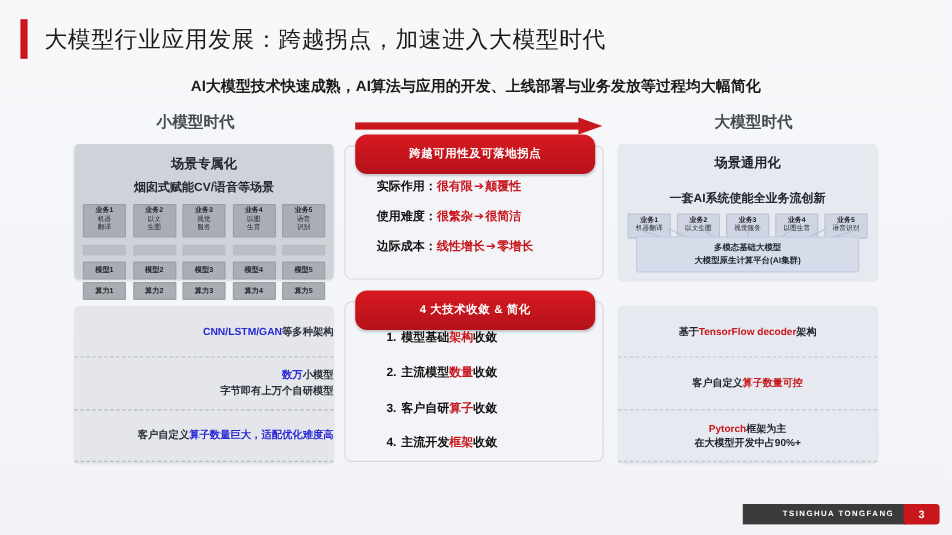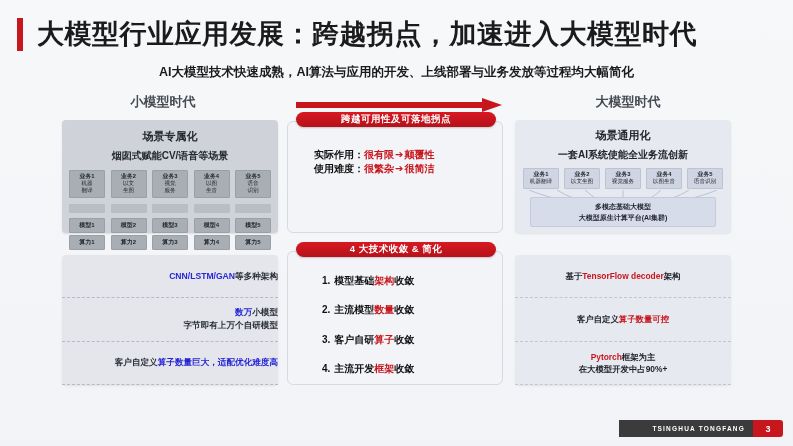--- a/index.html
+++ b/index.html
@@ -17,21 +17,21 @@
 
   
   .title-row {
     position: absolute; left: 17px; top: 16px;
     display: flex; align-items: center;
   }
   .title-bar {
     width: 6px; height: 33px; background: #c8161d; margin-right: 14px;
   }
   .title-text {
-    font-size: 27px; font-weight: bold; color: #1b1b1b; letter-spacing: .5px;
+    font-size: 19px; font-weight: normal; color: #1b1b1b; letter-spacing: .5px;
     white-space: nowrap;
   }
   .subtitle {
     position: absolute; top: 64px; left: 0; width: 793px;
     text-align: center; font-size: 12.5px; font-weight: bold; color: #1b1b1b;
   }
 
   
   .era {
     position: absolute; top: 93px;
@@ -122,32 +122,32 @@
   .mid-panel {
     position: absolute; left: 287px; width: 216px;
     background: #f3f4f8;
     border: 1px solid #d7dae2;
     border-radius: 6px;
   }
   #p-mid-top { top: 121px; height: 112px; }
   #p-mid-bot { top: 251px; height: 134px; }
 
   .red-ribbon {
-    position: absolute; left: 8px; top: -10px; width: 200px; height: 15px;
+    position: absolute; left: 8px; top: -10px; width: 200px; height: 33px;
     background: linear-gradient(180deg,#d81921 0%, #b4111a 100%);
     border-radius: 10px;
     color: #fff; font-size: 9.5px; font-weight: bold;
     display: flex; align-items: center; justify-content: center;
     letter-spacing: .5px;
     box-shadow: 0 1px 2px rgba(0,0,0,.20);
   }
 
   .kv-list {
     position: absolute; left: 0; top: 26px; width: 100%;
-    display: flex; flex-direction: column; gap: 0;
+    display: flex; flex-direction: column; gap: 11px;
     padding-left: 26px;
   }
   .kv-row { font-size: 10px; font-weight: bold; color: #111; white-space: nowrap; }
   .kv-key { color: #111; }
   .kv-from { color: #c8161d; }
   .kv-to   { color: #c8161d; }
   .kv-arrow{ color: #c8161d; padding: 0 1px; }
 
   .num-list {
     position: absolute; left: 0; top: 14px; width: 100%; height: 118px;
@@ -158,21 +158,21 @@
   .num-idx { color: #111; margin-right: 4px; }
   .hl { color: #c8161d; }
 
   
   #p-right-top {
     left: 515px; top: 120px; width: 216px; height: 113px;
     background: #e7e9f0; border-radius: 4px;
     box-shadow: 0 1px 2px rgba(0,0,0,.08);
   }
   #p-right-top .card-title { font-size: 11px; margin-top: 8px; color: #22262c; }
-  #p-right-top .card-sub   { font-size: 10px; margin-top: 5px; color: #22262c; }
+  #p-right-top .card-sub   { font-size: 10px; margin-top: 15px; color: #22262c; }
   .rt-biz-row {
     display: flex; justify-content: space-between;
     padding: 0 8px; margin-top: 6px;
   }
   .rt-biz {
     width: 36px; background: #cfd5e2; color: #20242a;
     font-size: 5.6px; line-height: 7px; text-align: center;
     padding: 2px 0 3px; border-radius: 1px; border: 1px solid #bcc3d2;
   }
   .rt-biz b { display:block; font-size: 5.8px; }
@@ -303,20 +303,21 @@
       <div class="lb-item">
         <div><span>客户自定义</span><span class="blue">算子数量巨大，适配优化难度高</span></div>
       </div>
     </div>
 
   <div class="mid-panel" id="p-mid-top">
     <div class="red-ribbon">跨越可用性及可落地拐点</div>
     <div class="kv-list" id="mt-list">
         <div class="kv-row"><span class="kv-key">实际作用：</span><span class="kv-from">很有限</span><span class="kv-arrow">➔</span><span class="kv-to">颠覆性</span></div>
         <div class="kv-row"><span class="kv-key">使用难度：</span><span class="kv-from">很繁杂</span><span class="kv-arrow">➔</span><span class="kv-to">很简洁</span></div>
+        <div class="kv-row"><span class="kv-key">边际成本：</span><span class="kv-from">线性增长</span><span class="kv-arrow">➔</span><span class="kv-to">零增长</span></div>
       </div>
   </div>
 
   <div class="mid-panel" id="p-mid-bot">
     <div class="red-ribbon">4 大技术收敛 &amp; 简化</div>
     <div class="num-list" id="mb-list">
         <div class="num-row"><span class="num-idx">1.</span><span>模型基础</span><span class="hl">架构</span><span>收敛</span></div>
         <div class="num-row"><span class="num-idx">2.</span><span>主流模型</span><span class="hl">数量</span><span>收敛</span></div>
         <div class="num-row"><span class="num-idx">3.</span><span>客户自研</span><span class="hl">算子</span><span>收敛</span></div>
         <div class="num-row"><span class="num-idx">4.</span><span>主流开发</span><span class="hl">框架</span><span>收敛</span></div>

